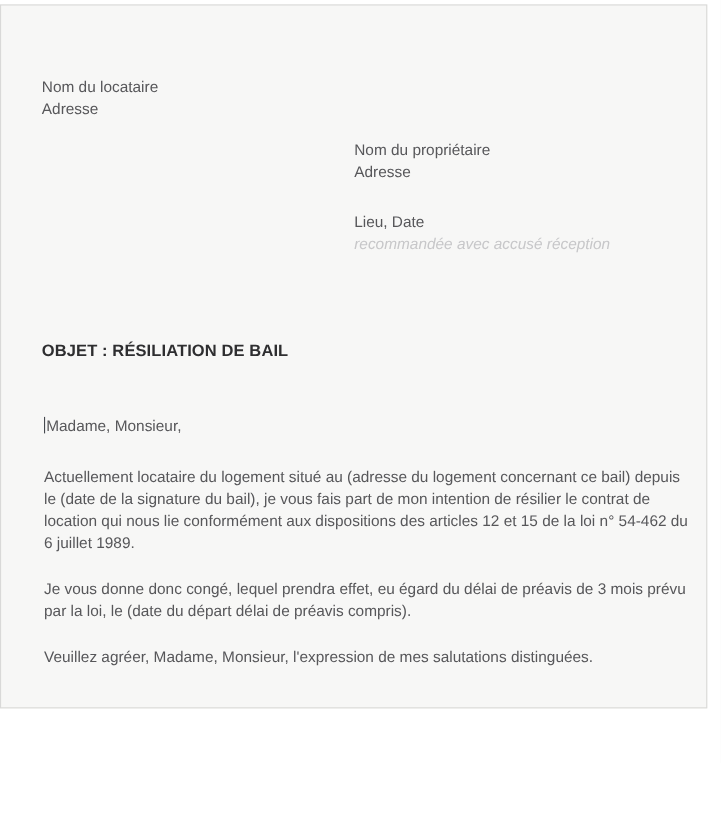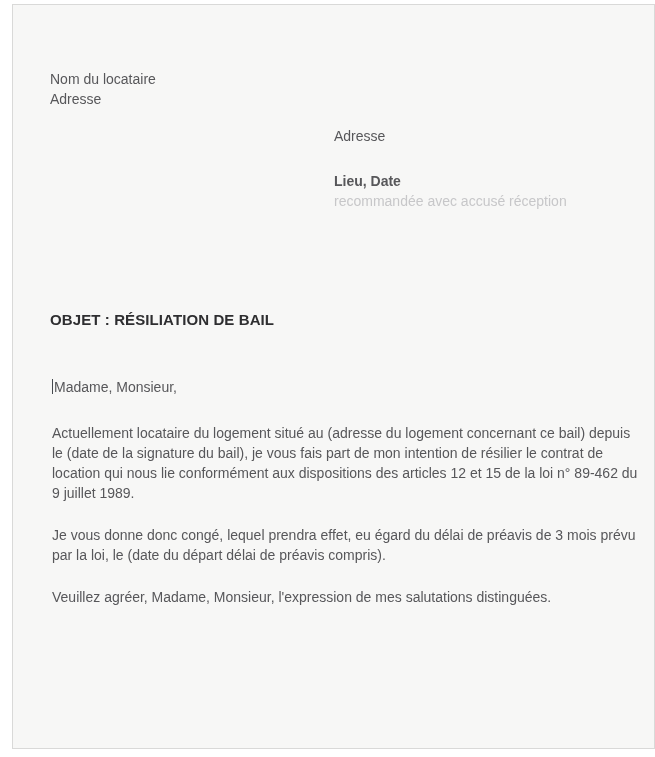--- a/index.html
+++ b/index.html
@@ -9,24 +9,24 @@
     font-family: "Liberation Sans", "DejaVu Sans", sans-serif;
   }
   body {
     width: 655px;
     height: 757px;
     position: relative;
     overflow: hidden;
   }
   .page {
     position: absolute;
-    left: 12px;
+    left: 0;
     top: 4px;
     width: 643px;
-    height: 745px;
+    height: 640px;
     box-sizing: border-box;
     border: 1px solid #d9d9d8;
     background: #f7f7f6;
   }
   .txt {
     font-size: 14px;
     line-height: 20px;
     color: #57575a;
   }
   .sender-block {
@@ -34,23 +34,23 @@
     left: 37px;
     top: 64px;
   }
   .recipient-block {
     position: absolute;
     left: 321px;
     top: 121px;
   }
   .place-date {
     margin-top: 25px;
-    font-weight: bold;
   }
   .registered-note {
+    font-style: italic;
     color: #c7c7c9;
   }
   .subject-line {
     position: absolute;
     left: 37px;
     top: 304px;
     font-size: 15px;
     line-height: 22px;
     letter-spacing: 0.1px;
     color: #2e2e30;
@@ -81,27 +81,28 @@
 <body>
 
 <div class="page">
 
   <div class="sender-block txt">
     <div>Nom du locataire</div>
     <div>Adresse</div>
   </div>
 
   <div class="recipient-block txt">
+    <div>Nom du propriétaire</div>
     <div>Adresse</div>
     <div class="place-date">Lieu, Date</div>
     <div class="registered-note">recommandée avec accusé réception</div>
   </div>
 
   <div class="subject-line">OBJET : RÉSILIATION DE BAIL</div>
 
   <div class="letter-body txt">
     <p class="salutation"><span class="caret"></span><span>Madame, Monsieur,</span></p>
-    <p>Actuellement locataire du logement situé au (adresse du logement concernant ce bail) depuis le (date de la signature du bail), je vous fais part de mon intention de résilier le contrat de location qui nous lie conformément aux dispositions des articles 12 et 15 de la loi n° 89-462 du 9 juillet 1989.</p>
+    <p>Actuellement locataire du logement situé au (adresse du logement concernant ce bail) depuis le (date de la signature du bail), je vous fais part de mon intention de résilier le contrat de location qui nous lie conformément aux dispositions des articles 12 et 15 de la loi n° 54-462 du 6 juillet 1989.</p>
     <p>Je vous donne donc congé, lequel prendra effet, eu égard du délai de préavis de 3 mois prévu par la loi, le (date du départ délai de préavis compris).</p>
     <p>Veuillez agréer, Madame, Monsieur, l'expression de mes salutations distinguées.</p>
   </div>
 
 </div>
 
 </body></html>

